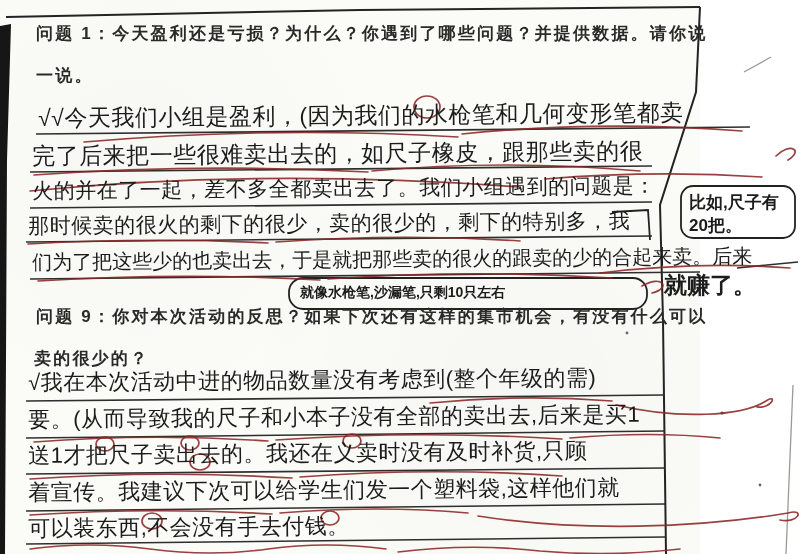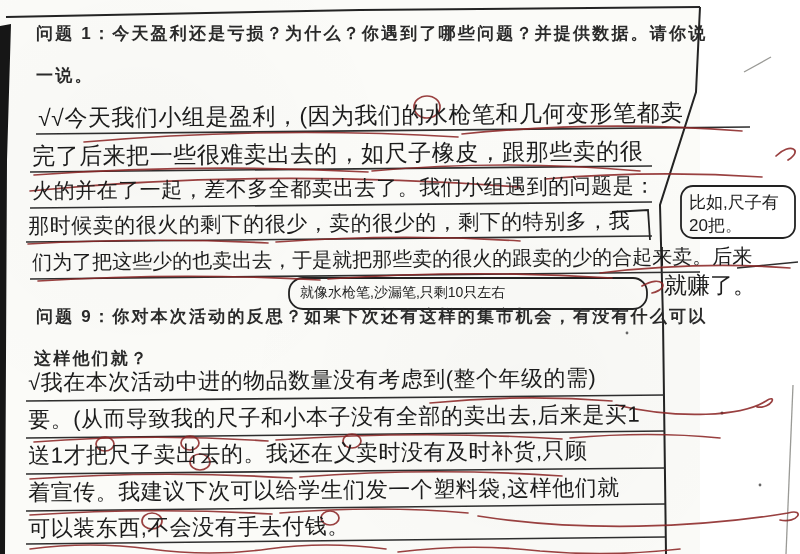--- a/index.html
+++ b/index.html
@@ -6,21 +6,21 @@
   body{width:800px;height:554px;overflow:hidden;
        font-family:"Liberation Sans","DejaVu Sans",sans-serif;}
   .page{position:relative;width:700px;height:554px;background:#fbfbf8;
         background-image:radial-gradient(circle at 20% 30%, rgba(0,0,0,0.015), transparent 40%),
                          radial-gradient(circle at 75% 70%, rgba(0,0,0,0.02), transparent 45%);}
   .layer{position:absolute;left:0;top:0;width:800px;height:554px;pointer-events:none;}
   .txt{position:absolute;white-space:nowrap;}
   .print{color:#2a2a2a;font-weight:700;font-size:17px;letter-spacing:2.2px;}
   .hand{color:#1c1c1c;font-weight:400;transform:rotate(-0.5deg);transform-origin:left top;
         letter-spacing:0.5px;}
-  .note{color:#1c1c1c;font-weight:400;}
+  .note{color:#1c1c1c;font-weight:700;}
   .wrapnote{white-space:normal;line-height:23px;}
   svg .rule{stroke:#2e2e2e;stroke-width:1.6;fill:none;}
   svg .frame{stroke:#232323;stroke-width:2;fill:none;}
   svg .red{stroke:#8b2525;stroke-width:1.7;fill:none;opacity:.88;stroke-linecap:round;}
   svg .blackink{stroke:#222;stroke-width:1.8;fill:none;}
   svg .faint{stroke:#9a9a96;stroke-width:1.3;fill:none;}
 </style>
 </head>
 <body>
 
@@ -99,21 +99,21 @@
   <div class="txt hand" style="left:32px;top:177px;font-size:21px;">火的并在了一起，差不多全都卖出去了。我们小组遇到的问题是：</div>
   <div class="txt hand" style="left:28px;top:212px;font-size:21px;">那时候卖的很火的剩下的很少，卖的很少的，剩下的特别多，我</div>
   <div class="txt hand" style="left:32px;top:249px;font-size:20px;letter-spacing:0;">们为了把这些少的也卖出去，于是就把那些卖的很火的跟卖的少的合起来卖。后来</div>
 
   <div class="txt note" style="left:300px;top:284px;font-size:14px;">就像水枪笔,沙漏笔,只剩10只左右</div>
 
   <div class="txt note wrapnote" style="left:689px;top:191px;width:100px;font-size:17px;">比如,尺子有20把。</div>
   <div class="txt note" style="left:664px;top:270px;font-size:23px;">就赚了。</div>
 
   <div class="txt print" style="left:36px;top:305px;">问题 9：你对本次活动的反思？如果下次还有这样的集市机会，有没有什么可以</div>
-  <div class="txt print" style="left:34px;top:347px;">这样他们就？</div>
+  <div class="txt print" style="left:34px;top:347px;">卖的很少的？</div>
 
   <div class="txt hand" style="left:28px;top:368px;font-size:22px;">√我在本次活动中进的物品数量没有考虑到(整个年级的需)</div>
   <div class="txt hand" style="left:28px;top:405px;font-size:22px;">要。(从而导致我的尺子和小本子没有全部的卖出去,后来是买1</div>
   <div class="txt hand" style="left:28px;top:441px;font-size:22px;">送1才把尺子卖出去的。我还在义卖时没有及时补货,只顾</div>
   <div class="txt hand" style="left:28px;top:478px;font-size:22px;">着宣传。我建议下次可以给学生们发一个塑料袋,这样他们就</div>
   <div class="txt hand" style="left:28px;top:514px;font-size:22px;">可以装东西,不会没有手去付钱。</div>
 
 </div>
 
 </body></html>

